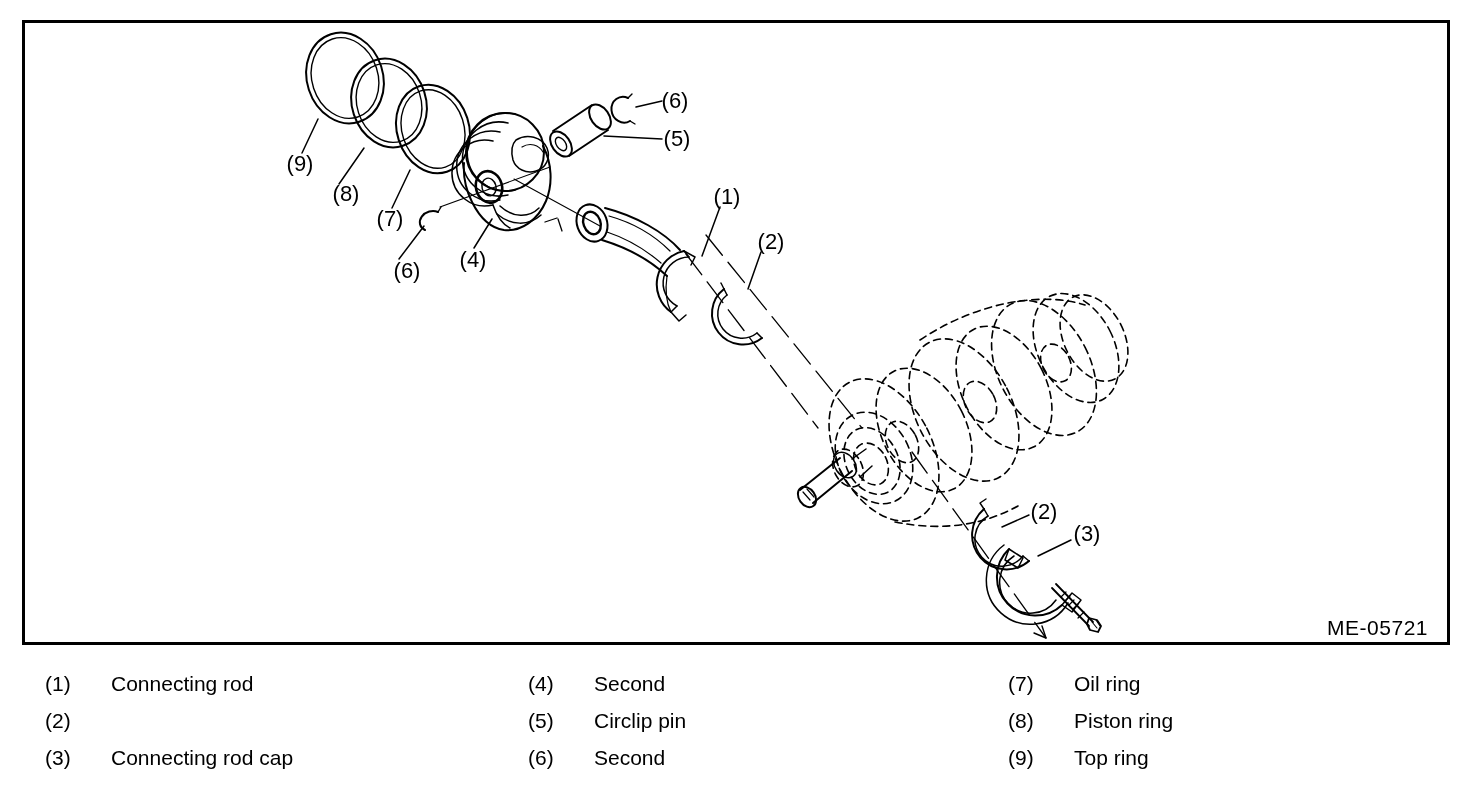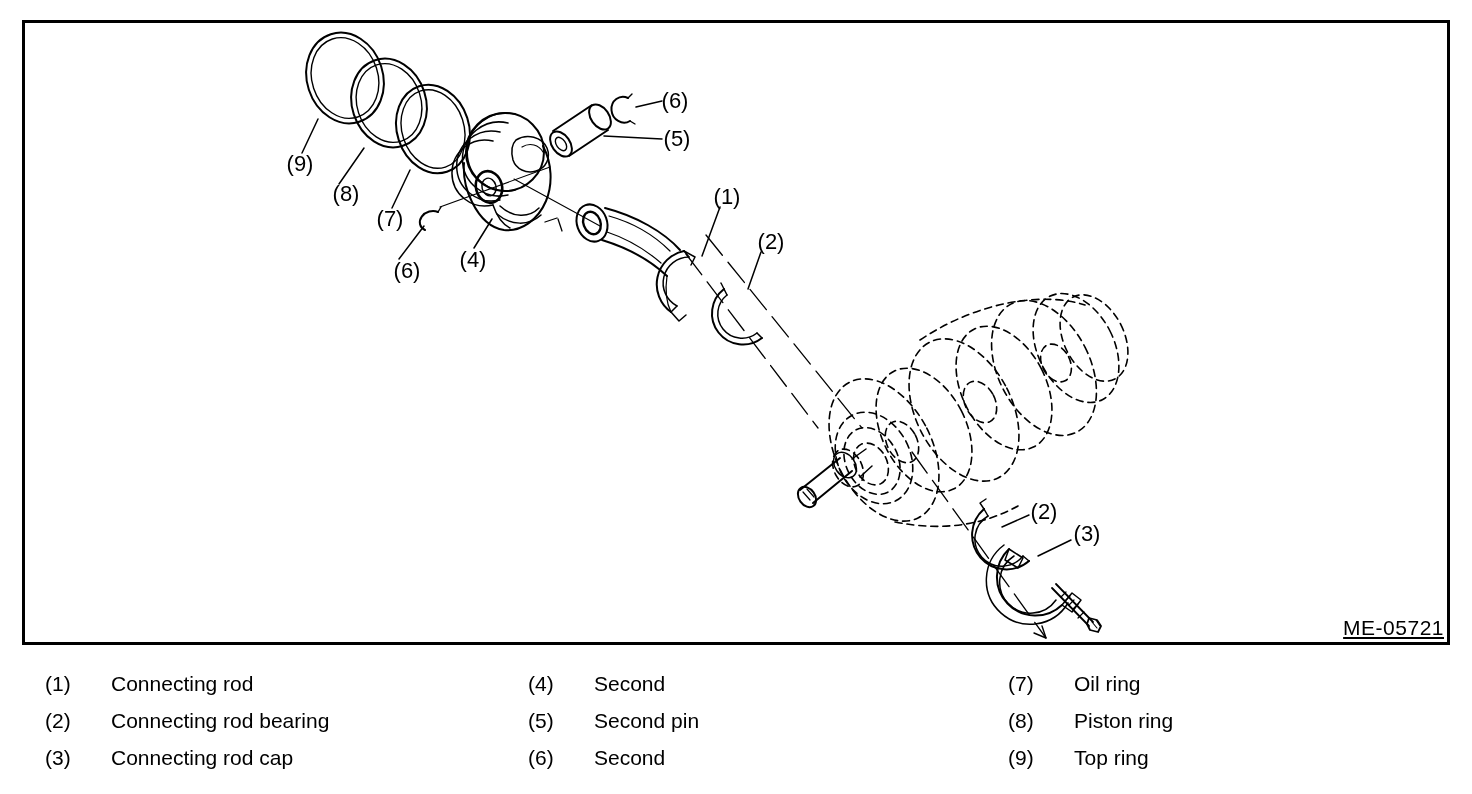--- a/index.html
+++ b/index.html
@@ -3,21 +3,21 @@
 <meta charset="utf-8">
 <style>
   :root { --line:#000000; --bg:#ffffff; }
   html,body{margin:0;padding:0;background:var(--bg);}
   body{font-family:"Liberation Sans","DejaVu Sans",sans-serif;color:var(--line);}
   .page{position:relative;width:1472px;height:794px;background:var(--bg);overflow:hidden;}
   .frame{position:absolute;left:22px;top:20px;width:1422px;height:619px;border:3px solid var(--line);box-sizing:content-box;background:var(--bg);}
   svg.art{position:absolute;left:0;top:0;}
   svg.art *{stroke:var(--line);fill:none;stroke-linecap:round;stroke-linejoin:round;}
   .callout{position:absolute;transform:translate(-50%,-50%);font-size:22px;line-height:1;white-space:nowrap;color:var(--line);}
-  .figcode{position:absolute;right:28px;top:616px;font-size:21px;letter-spacing:0.5px;text-decoration:underline;}
+  .figcode{position:absolute;right:44px;top:616px;font-size:21px;letter-spacing:0.5px;}
   .legend{position:absolute;left:0;top:672px;width:100%;font-size:21px;}
   .legend-col{position:absolute;top:0;}
   .legend-col.c1{left:45px;} .legend-col.c2{left:528px;} .legend-col.c3{left:1008px;}
   .legend-row{display:flex;height:37px;align-items:flex-start;}
   .legend-num{flex:0 0 66px;width:66px;}
   .legend-label{white-space:nowrap;}
 </style>
 </head>
 <body>
 
@@ -186,35 +186,34 @@
   <span class="figcode">ME-05721</span>
 
   <div class="legend">
     <div class="legend-col c1">
       <div class="legend-row">
         <span class="legend-num">(1)</span>
         <span class="legend-label">Connecting rod</span>
       </div>
       <div class="legend-row">
         <span class="legend-num">(2)</span>
-        <span class="legend-label">Connecting rod bearing</span>
       </div>
       <div class="legend-row">
         <span class="legend-num">(3)</span>
         <span class="legend-label">Connecting rod cap</span>
       </div>
     </div>
     <div class="legend-col c2">
       <div class="legend-row">
         <span class="legend-num">(4)</span>
         <span class="legend-label">Second</span>
       </div>
       <div class="legend-row">
         <span class="legend-num">(5)</span>
-        <span class="legend-label">Second pin</span>
+        <span class="legend-label">Circlip pin</span>
       </div>
       <div class="legend-row">
         <span class="legend-num">(6)</span>
         <span class="legend-label">Second</span>
       </div>
     </div>
     <div class="legend-col c3">
       <div class="legend-row">
         <span class="legend-num">(7)</span>
         <span class="legend-label">Oil ring</span>

